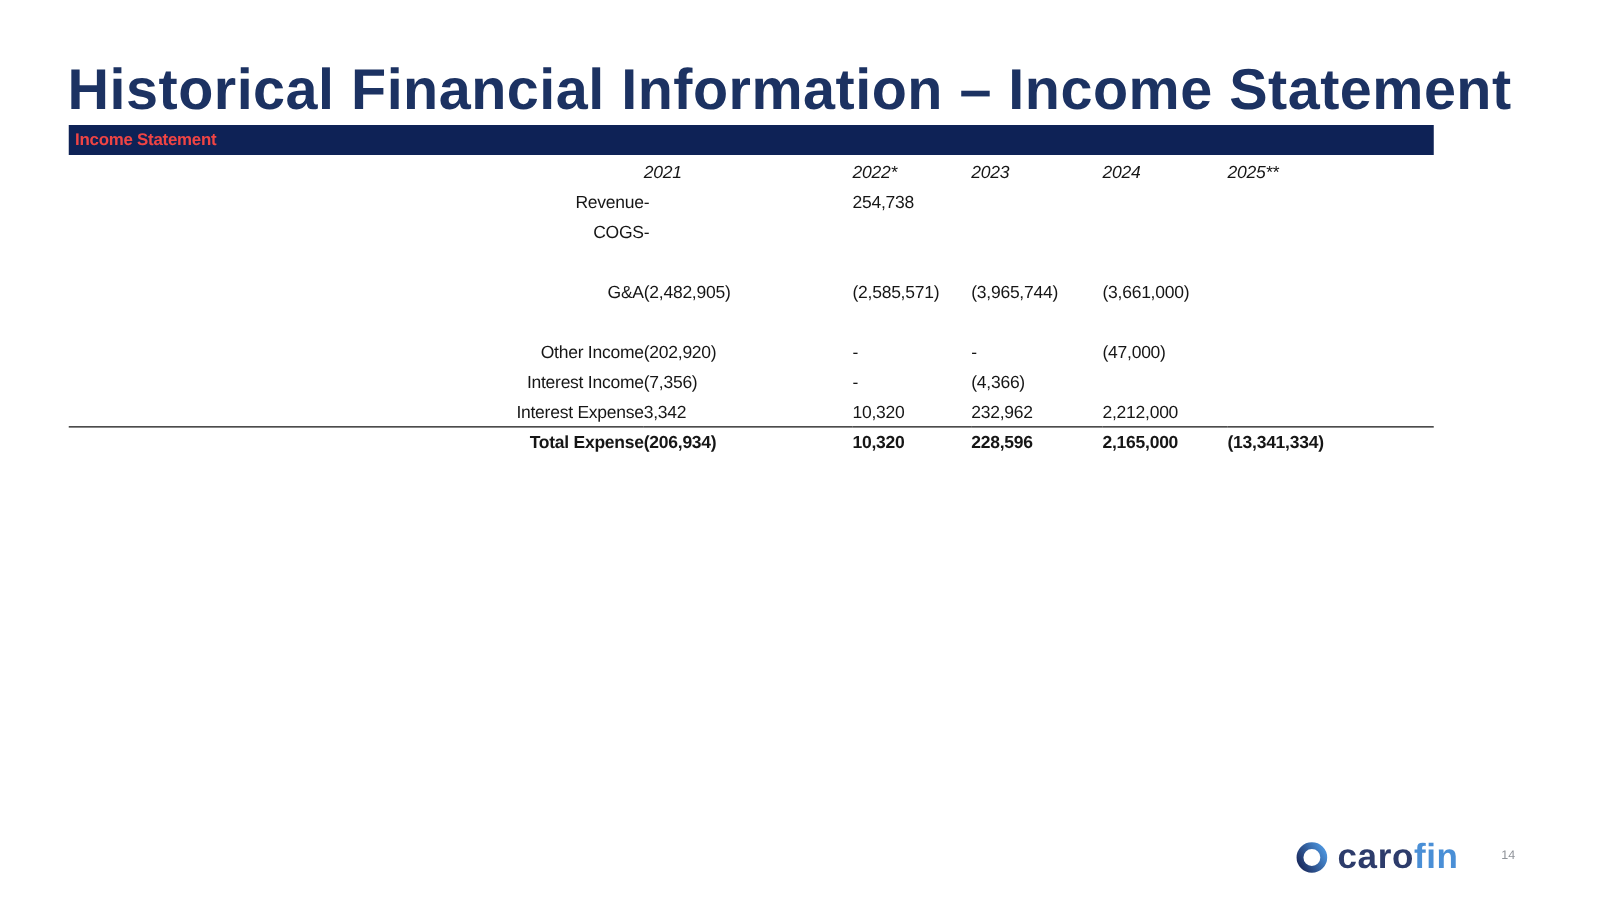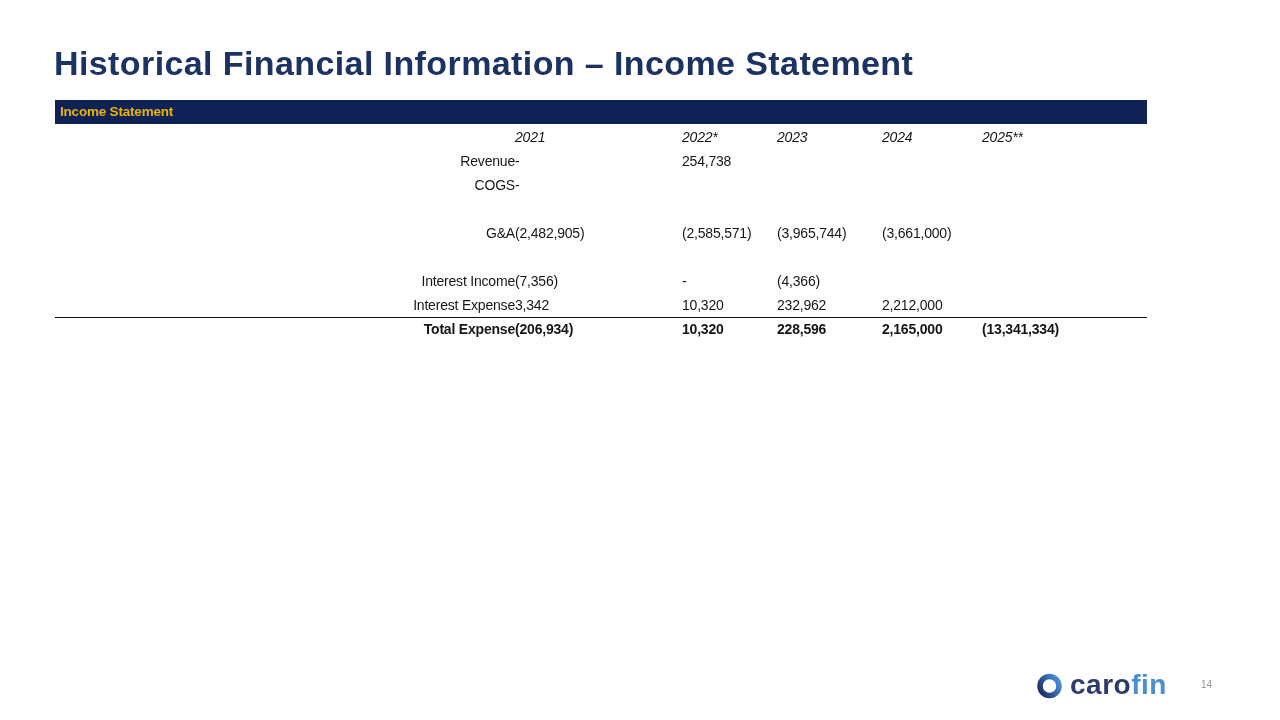--- a/index.html
+++ b/index.html
@@ -3,28 +3,28 @@
 <meta charset="utf-8">
 <style>
   * { margin:0; padding:0; box-sizing:border-box; }
   html, body { width:1280px; height:720px; }
   body { background:#ffffff; font-family:"Liberation Sans", sans-serif; }
 
   .slide { position:relative; width:1280px; height:720px; overflow:hidden; background:#fff; }
 
   .title {
     position:absolute; left:54px; top:44px;
-    font-size:34px; font-weight:bold; letter-spacing:0.4px;
+    font-size:46px; font-weight:bold; letter-spacing:0.4px;
     color:var(--title-navy, #1c3262); white-space:nowrap;
   }
 
   .header-bar {
     position:absolute; left:55px; top:100px; width:1092px; height:24px;
     background:var(--bar-navy, #0e2256);
-    color:#eab308; font-size:13.5px; font-weight:bold; line-height:24px;
+    color:#ef4444; font-size:13.5px; font-weight:bold; line-height:24px;
     padding-left:5px; letter-spacing:-0.2px;
   }
 
   .fin-table {
     position:absolute; left:55px; top:125px; width:1092px;
     border-collapse:collapse; table-layout:fixed;
   }
   .fin-table td {
     height:24px; padding:0; font-size:14px; color:#161616;
     white-space:nowrap; letter-spacing:-0.2px; vertical-align:middle;
@@ -108,20 +108,28 @@
           <td class="num paren">(2,482,905)</td>
           <td class="num paren">(2,585,571)</td>
           <td class="num paren">(3,965,744)</td>
           <td class="num paren">(3,661,000)</td>
           <td class="num empty"></td>
         </tr>
         <tr class="spacer">
           <td colspan="6">&nbsp;</td>
         </tr>
         <tr class="item">
+          <td class="lbl">Other Income</td>
+          <td class="num paren">(202,920)</td>
+          <td class="num dash">-</td>
+          <td class="num dash">-</td>
+          <td class="num paren">(47,000)</td>
+          <td class="num empty"></td>
+        </tr>
+        <tr class="item">
           <td class="lbl">Interest Income</td>
           <td class="num paren">(7,356)</td>
           <td class="num dash">-</td>
           <td class="num paren">(4,366)</td>
           <td class="num empty"></td>
           <td class="num empty"></td>
         </tr>
         <tr class="item">
           <td class="lbl">Interest Expense</td>
           <td class="num plain">3,342</td>

